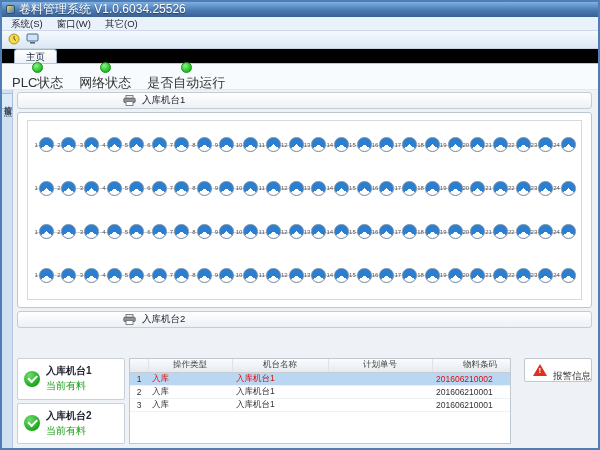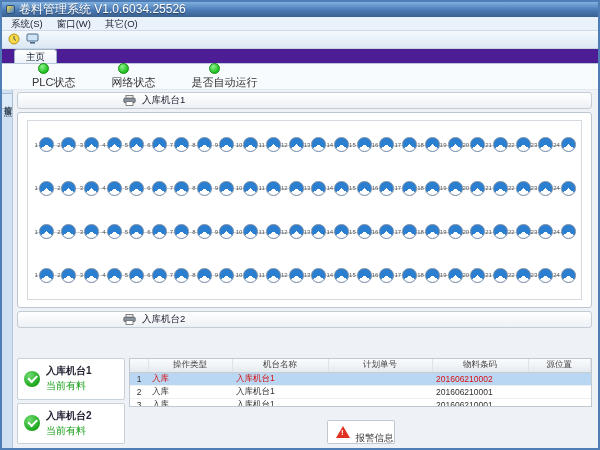--- a/index.html
+++ b/index.html
@@ -10,27 +10,27 @@
   .titlebar{flex:none;height:15px;background:linear-gradient(180deg,#7fb0e0 0%,#4a7ab5 55%,#3a618f 100%);display:flex;align-items:center;gap:4px;padding:0 4px;}
   .app-icon{width:9px;height:9px;border-radius:2px;background:linear-gradient(135deg,#f7d94c,#3a7ad0);border:1px solid #2c4f7c;flex:none;}
   .title-text{color:#fff;font-size:12px;text-shadow:0 1px 1px rgba(0,0,0,.45);white-space:nowrap;}
 
   .menubar{flex:none;height:14px;background:#e9f1fa;border-bottom:1px solid #cdd9e6;display:flex;align-items:center;padding-left:2px;font-size:9.5px;color:#223;}
   .menu-item{padding:8px 7px;line-height:13px;cursor:default;}
 
   .toolbar{flex:none;height:18px;background:linear-gradient(#f5f9fd,#dbe8f5);border-bottom:1px solid #c6d4e2;display:flex;align-items:center;gap:2px;padding-left:3px;}
   .tool-btn{width:17px;height:16px;display:flex;align-items:center;justify-content:center;border:1px solid transparent;border-radius:2px;}
 
-  .tabbar{flex:none;height:15px;background:#4c1d95;border-bottom:1px solid #b8c6d8;display:flex;align-items:flex-end;padding-left:12px;}
+  .tabbar{flex:none;height:15px;background:#000000;border-bottom:1px solid #b8c6d8;display:flex;align-items:flex-end;padding-left:12px;}
   .tab{height:14px;background:linear-gradient(#ffffff,#edf2f8);border:1px solid #9fb4c8;border-bottom:none;border-radius:3px 3px 0 0;padding:0 11px;font-size:9.5px;line-height:13px;color:#123;}
 
   .status-row{flex:none;height:26px;background:#f8fbfd;border-bottom:1px solid #e2e8ee;display:flex;align-items:center;gap:16px;padding-left:10px;}
   .indicator{display:flex;flex-direction:column;align-items:center;gap:1px;}
   .dot{width:11px;height:11px;border-radius:50%;background:radial-gradient(circle at 35% 30%,#8df28d,#1fbf1f 70%);border:1px solid #0f8f0f;}
-  .indicator-label{font-size:11px;color:#333;white-space:nowrap;margin-left:20px;}
+  .indicator-label{font-size:13px;color:#333;white-space:nowrap;}
 
   .main{flex:1;display:flex;min-height:0;}
   .side-strip{flex:none;width:11px;background:#cfe0f2;border-right:1px solid #b6c8dc;}
   .side-tab{margin-top:3px;width:11px;padding:5px 0;background:#ddeaf8;border:1px solid #a8bed4;border-left:none;writing-mode:vertical-rl;font-size:8px;color:#345;text-align:center;letter-spacing:1px;}
 
   .content{flex:1;min-width:0;display:flex;flex-direction:column;padding:2px 6px 4px 4px;}
   .section-header{flex:none;height:17px;background:linear-gradient(#ffffff,#edf1f5);border:1px solid #c4ccd4;border-radius:3px;display:flex;align-items:center;gap:6px;padding-left:105px;font-size:9.5px;color:#223;}
   .printer{display:flex;align-items:center;}
 
   .gauge-panel{flex:none;height:196px;margin:3px 0;background:#fff;border:1px solid #bcc6d0;border-radius:3px;padding:7px 9px;}
@@ -43,21 +43,21 @@
 
   .bottom{flex:none;margin-top:auto;height:86px;display:flex;gap:4px;}
   .cards{flex:none;width:108px;display:flex;flex-direction:column;gap:3px;}
   .card{flex:1;background:#fff;border:1px solid #c8d0d8;border-radius:2px;display:flex;align-items:center;gap:6px;padding:3px 6px;}
   .check{width:16px;height:16px;border-radius:50%;background:radial-gradient(circle at 35% 30%,#6fdc6f,#17a317 75%);position:relative;flex:none;}
   .check::after{content:"";position:absolute;left:4px;top:4px;width:7px;height:3.5px;border-left:2px solid #fff;border-bottom:2px solid #fff;transform:rotate(-45deg);}
   .card-text{display:flex;flex-direction:column;gap:1px;min-width:0;}
   .card-title{font-size:10px;font-weight:bold;color:#223;white-space:nowrap;}
   .card-status{font-size:10px;color:#18a018;white-space:nowrap;}
 
-  .right-panel{flex:1;min-width:0;display:flex;flex-direction:column;gap:13px;align-items:center;}
+  .right-panel{flex:1;min-width:0;display:flex;flex-direction:row;gap:13px;}
   .data-table{flex:1;background:#fff;border:1px solid #c0c8d0;overflow:hidden;}
   .data-table table{width:100%;border-collapse:collapse;table-layout:fixed;}
   .data-table th{background:linear-gradient(#fafcfe,#e5eaef);border-right:1px solid #e0e4e8;border-bottom:1px solid #c8cdd2;font-weight:normal;color:#444;font-size:8.5px;height:13px;padding:0 2px;white-space:nowrap;overflow:hidden;}
   .data-table td{height:12px;border-bottom:1px solid #eef1f4;padding:0 4px;color:#333;font-size:8.5px;white-space:nowrap;overflow:hidden;text-align:left;}
   .data-table th:nth-child(1),.data-table td:nth-child(1){width:18px;text-align:center;padding:0;}
   .data-table th:nth-child(2),.data-table td:nth-child(2){width:84px;}
   .data-table th:nth-child(3),.data-table td:nth-child(3){width:96px;margin-left:21px;}
   .data-table th:nth-child(4),.data-table td:nth-child(4){width:104px;}
   .data-table th:nth-child(5),.data-table td:nth-child(5){width:96px;}
   tr.selected td{background:#b9d7f2;}

